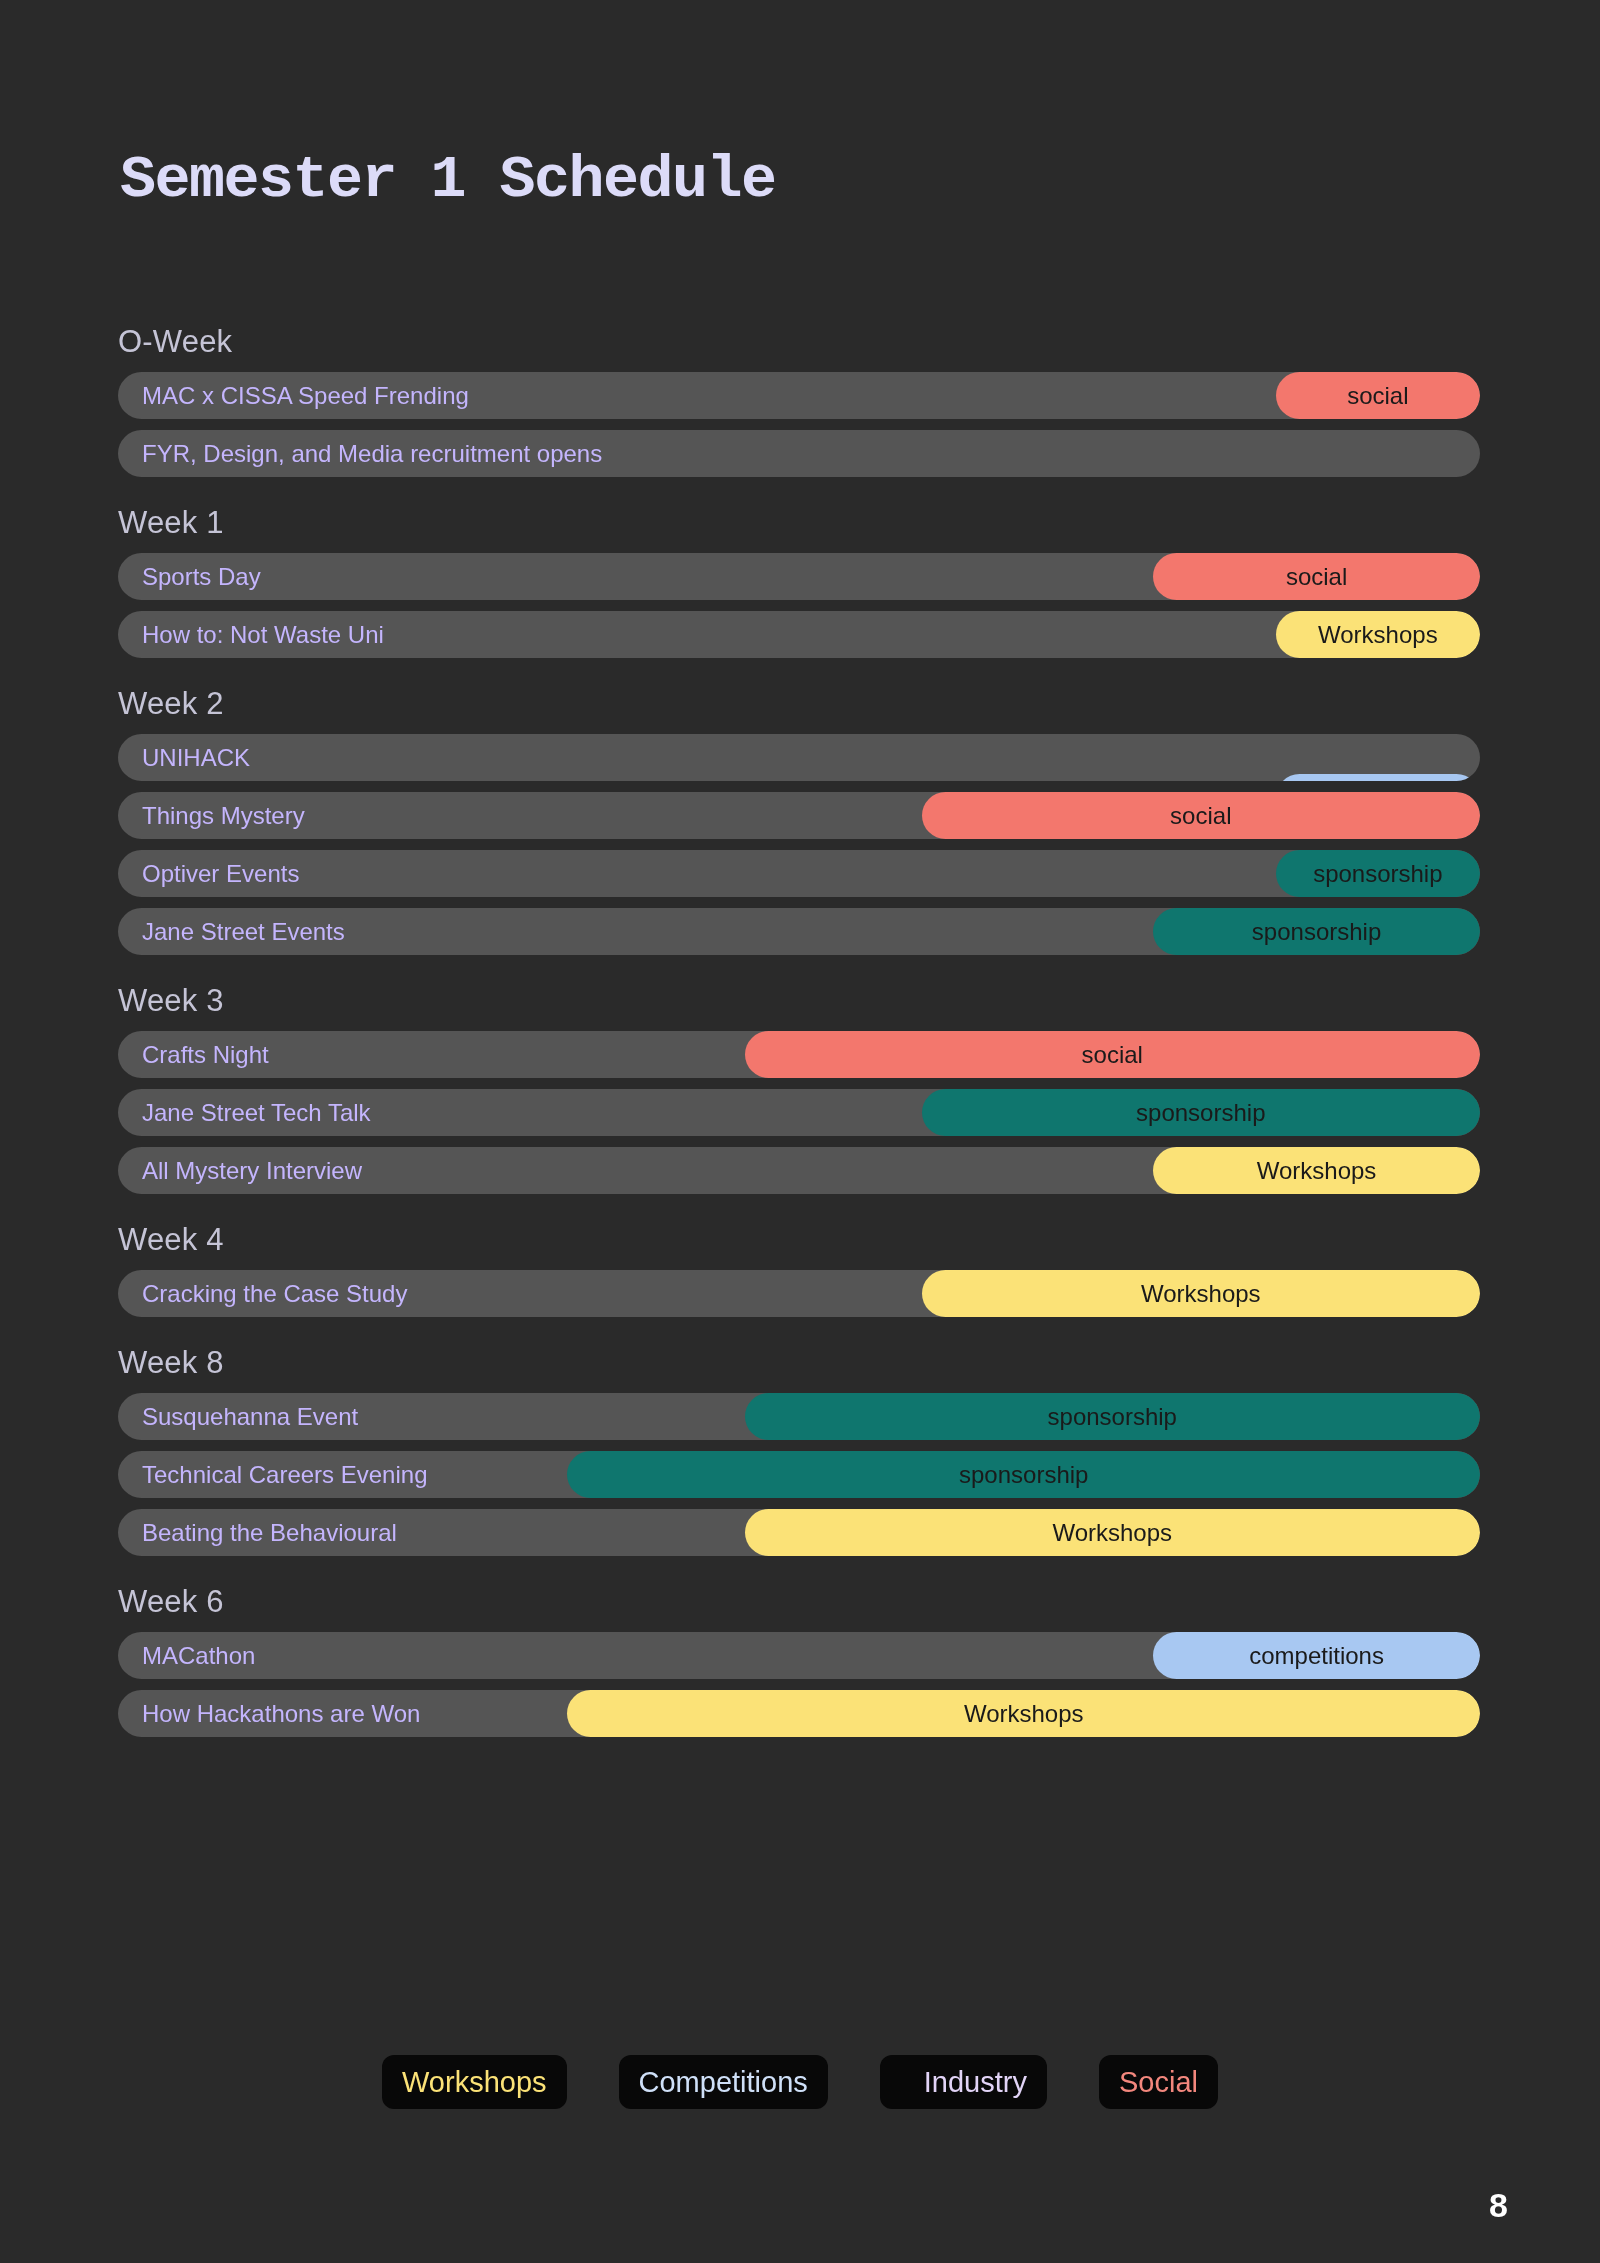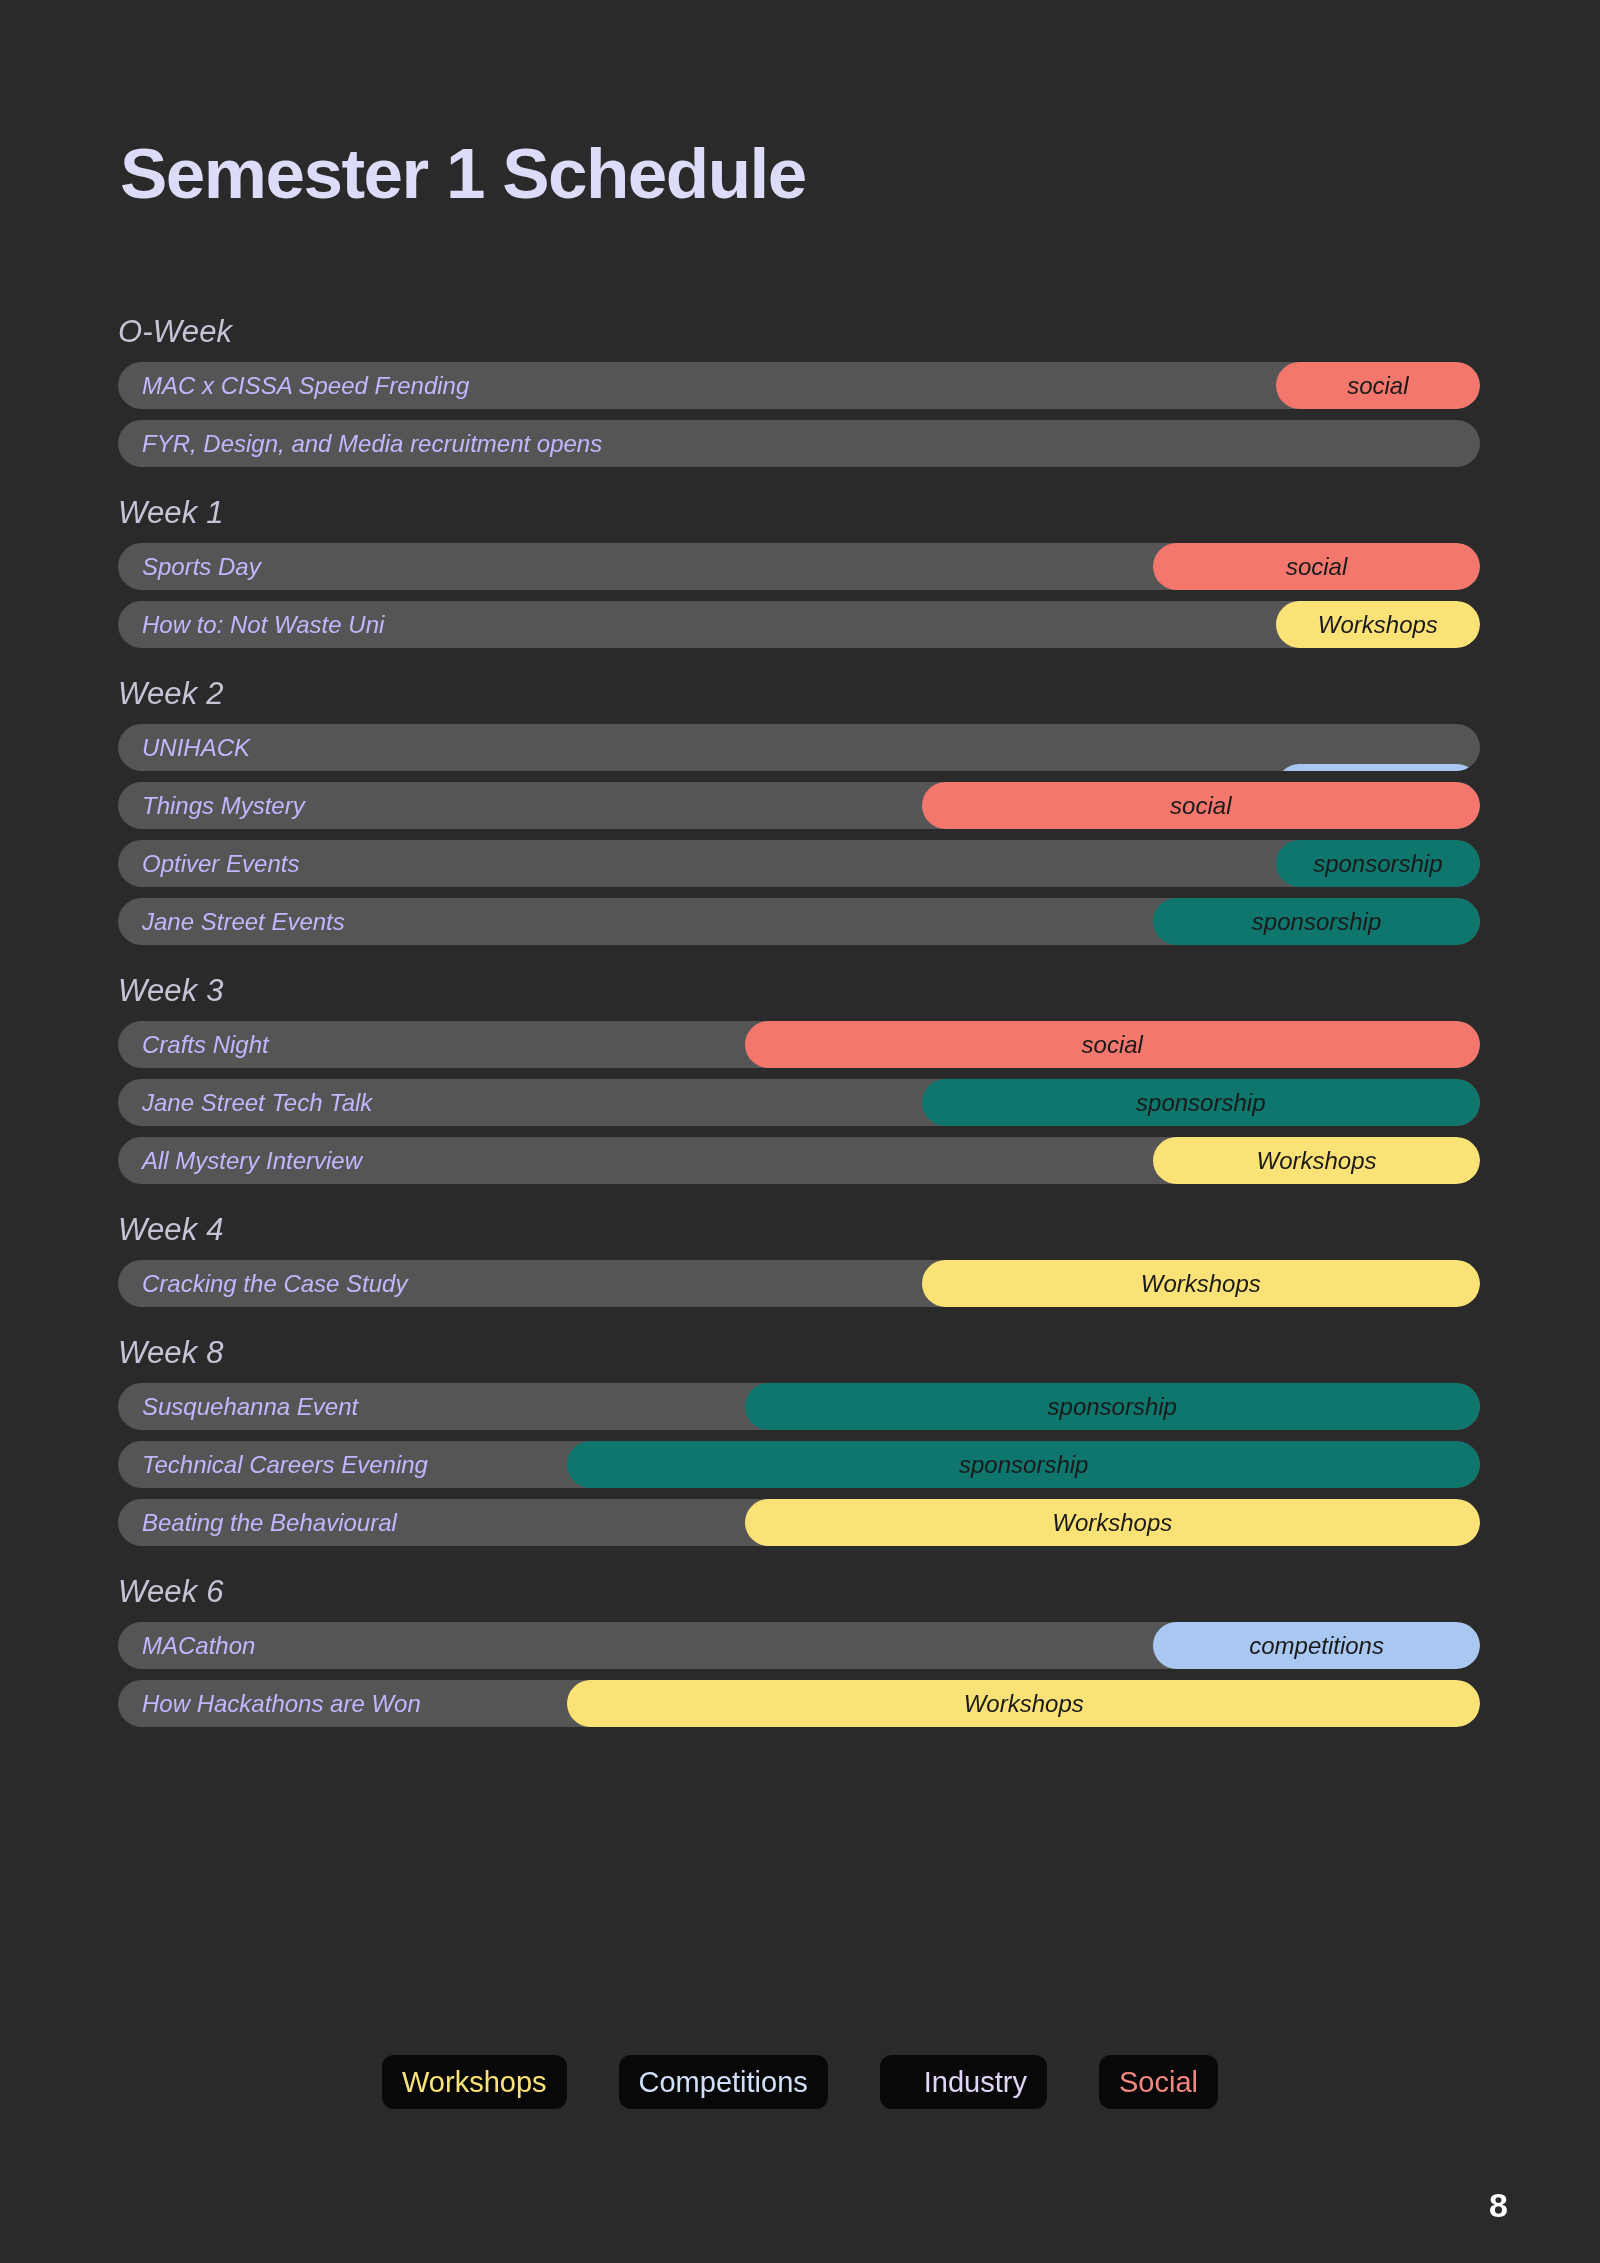--- a/index.html
+++ b/index.html
@@ -13,35 +13,35 @@
 
   #page {
     position:relative;
     width:1600px; height:2263px;
     background:#2a2a2a;
   }
 
   
   #title {
     position:absolute;
-    left:120px; top:138px;
-    font-size:71px;
+    left:120px; top:150px;
+    font-size:60px;
     font-weight:bold;
     letter-spacing:-1.5px;
     color:#dcdbf8;
     line-height:1.0;
     white-space:nowrap;
+    font-family:Liberation Mono, monospace;
   }
 
   
   #schedule {
     position:absolute;
-    left:118px; top:314px;
+    left:118px; top:324px;
     width:1362px;
-    font-style:italic;
   }
 
   .week-block { margin-bottom:28px; }
 
   .week-heading {
     font-size:31px;
     color:#c5c4d6;
     letter-spacing:0.2px;
     margin-bottom:12px;
     font-weight:normal;

